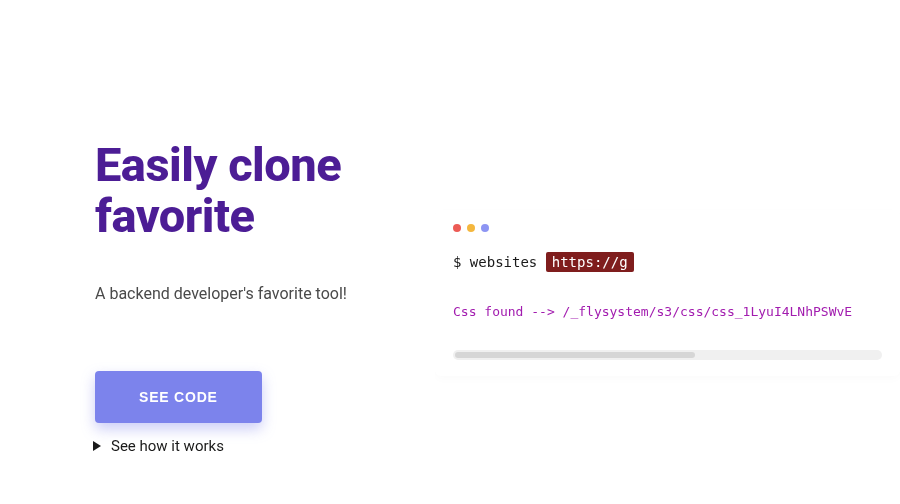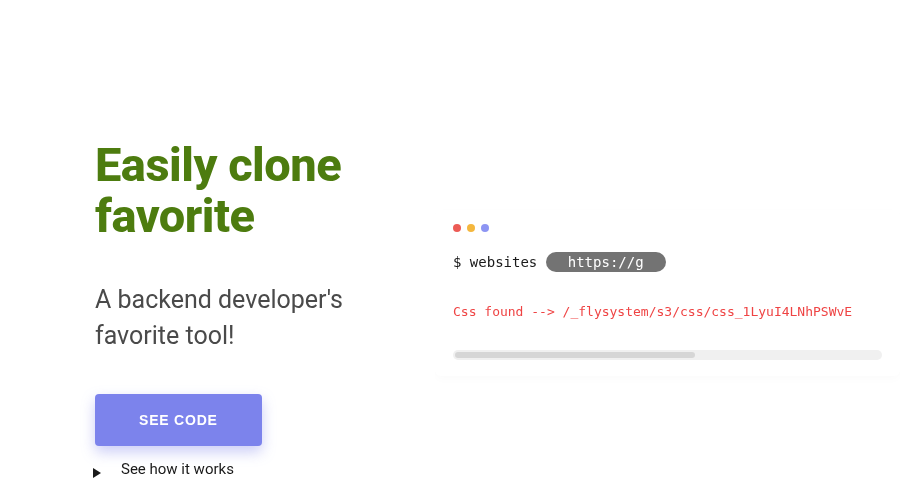--- a/index.html
+++ b/index.html
@@ -21,47 +21,48 @@
       gap: 50px;
     }
     .left-col {
       width: 290px;
       flex-shrink: 0;
     }
     .heading {
       font-size: 47px;
       font-weight: 800;
       line-height: 1.08;
-      color: #4d7c0f;
+      color: #4c1d95;
       letter-spacing: -0.5px;
       margin-bottom: 40px;
     }
     .subheading {
-      font-size: 25px;
+      font-size: 16px;
       color: #4a4a4a;
       line-height: 1.45;
       margin-bottom: 40px;
     }
     .cta-button {
       display: inline-block;
       background: #7c83ec;
       color: #ffffff;
       font-size: 14px;
       font-weight: 700;
       letter-spacing: 0.8px;
       padding: 18px 44px;
       border: none;
       border-radius: 4px;
       cursor: pointer;
       box-shadow: 0 6px 14px rgba(124, 131, 236, 0.4);
+      margin-top: 26px;
     }
     .secondary-link {
       display: flex;
-      align-items: flex-end;
-      gap: 20px;
+      align-items: center;
+      gap: 10px;
       margin-top: 14px;
       font-size: 15px;
       color: #1a1a1a;
       cursor: pointer;
       margin-left: -2px;
     }
     .play-icon {
       width: 0;
       height: 0;
       border-left: 8px solid #1a1a1a;
@@ -94,29 +95,29 @@
     .dot-yellow { background: #f4b73e; }
     .dot-blue { background: #8d95f3; }
     .cmd-line {
       font-family: "Menlo", "Consolas", monospace;
       font-size: 14px;
       color: #1a1a1a;
       margin-bottom: 32px;
       white-space: nowrap;
     }
     .cmd-url {
-      background: #737373;
+      background: #7f1d1d;
       color: #ffffff;
-      padding: 2px 22px;
-      border-radius: 10px;
+      padding: 2px 6px;
+      border-radius: 2px;
     }
     .output-lines {
       font-family: "Menlo", "Consolas", monospace;
       font-size: 13px;
-      color: #ef4444;
+      color: #a21caf;
       line-height: 1.5;
       white-space: nowrap;
       overflow: hidden;
     }
     .output-line {
       white-space: nowrap;
     }
     .scrollbar-track {
       margin-top: 28px;
       height: 10px;

